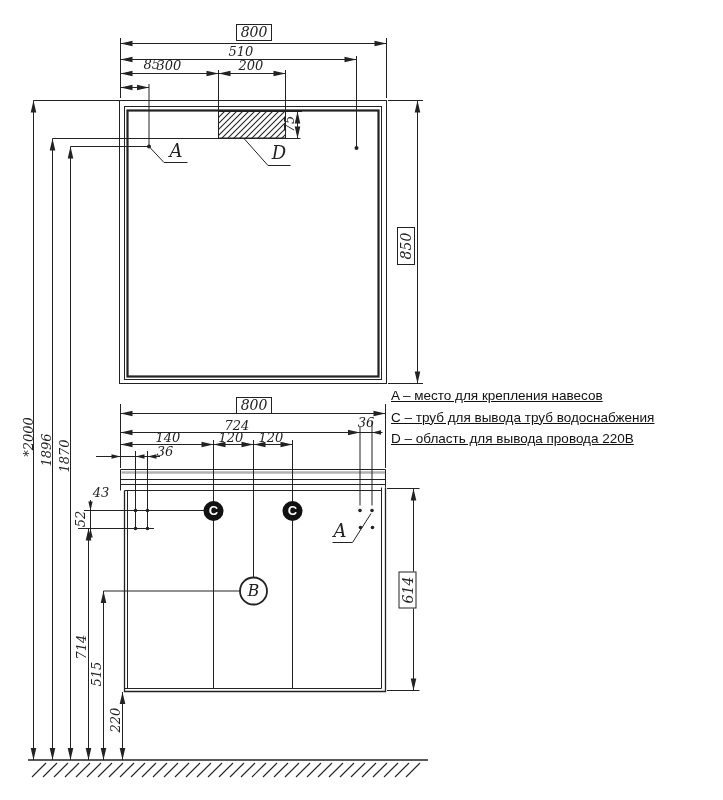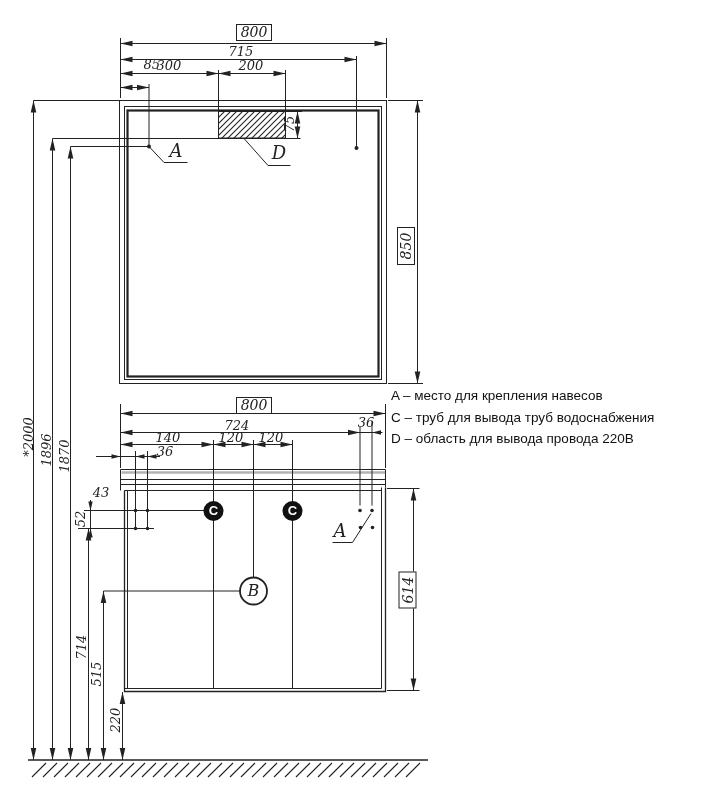--- a/index.html
+++ b/index.html
@@ -25,21 +25,21 @@
     font-style:italic;font-size:18px;line-height:18px;color:#222;
     text-align:center;white-space:nowrap;
   }
   .cletter{
     position:absolute;font-family:"Liberation Sans",sans-serif;font-weight:bold;
     font-size:13px;line-height:14px;color:#fff;text-align:center;white-space:nowrap;
   }
   .legend{position:absolute;left:391px;top:388px;}
   .legend-line{
     position:relative;height:21.7px;font-size:13.5px;line-height:16px;
-    color:#111;white-space:nowrap;
+    color:#111;white-space:nowrap;text-decoration:underline;
   }
 </style>
 </head>
 <body>
 
 <div id="stage">
 
   <svg id="linework" width="723" height="800" viewBox="0 0 723 800">
     <defs>
       <marker id="ma" viewBox="0 0 14 8" refX="13" refY="4" markerWidth="14" markerHeight="8" orient="auto" markerUnits="userSpaceOnUse">
@@ -221,21 +221,21 @@
         <path d="M351,777 L365,763"></path>
         <path d="M362,777 L376,763"></path>
         <path d="M373,777 L387,763"></path>
         <path d="M384,777 L398,763"></path>
         <path d="M395,777 L409,763"></path>
         <path d="M406,777 L420,763"></path>
       </g>
   </svg>
 
   <div class="dimbox" style="left:236px;top:24px;width:34px;height:15px;line-height:15px;">800</div>
-  <div class="dim" style="left:216px;top:45px;width:50px;">715</div>
+  <div class="dim" style="left:216px;top:45px;width:50px;">510</div>
   <div class="dim" style="left:144px;top:59px;width:50px;text-align:center;">300</div>
   <div class="dim" style="left:226px;top:59px;width:50px;">200</div>
   <div class="dim" style="left:110px;top:58px;width:50px;text-align:right;">85</div>
   <div class="dim rot" style="left:264px;top:117px;width:52px;">75</div>
   <div class="dimbox rot" style="left:387px;top:237px;width:36px;height:16px;line-height:16px;">850</div>
   <div class="letter" style="left:156px;top:142px;width:40px;">A</div>
   <div class="letter" style="left:259px;top:144px;width:40px;">D</div>
 
   <div class="dim rot" style="left:1px;top:430px;width:56px;">*2000</div>
   <div class="dim rot" style="left:19px;top:443px;width:56px;">1896</div>

